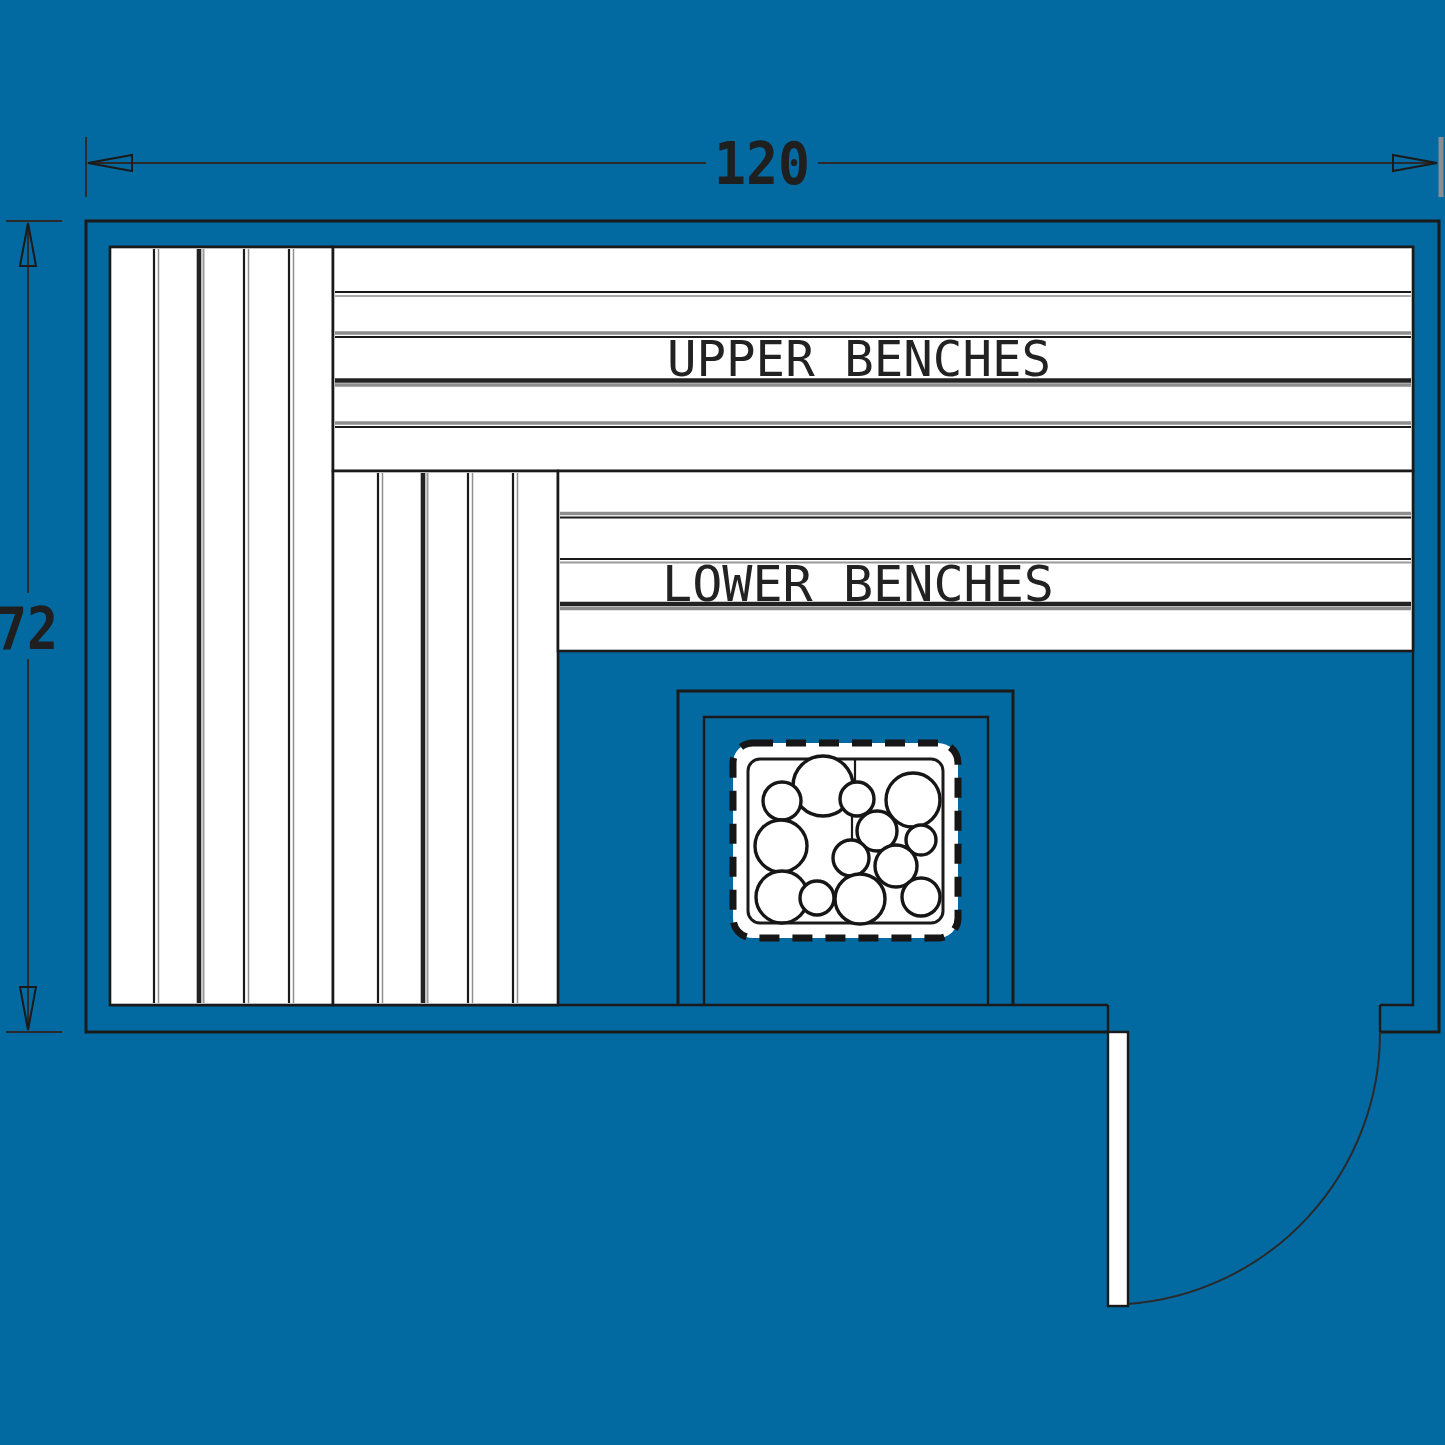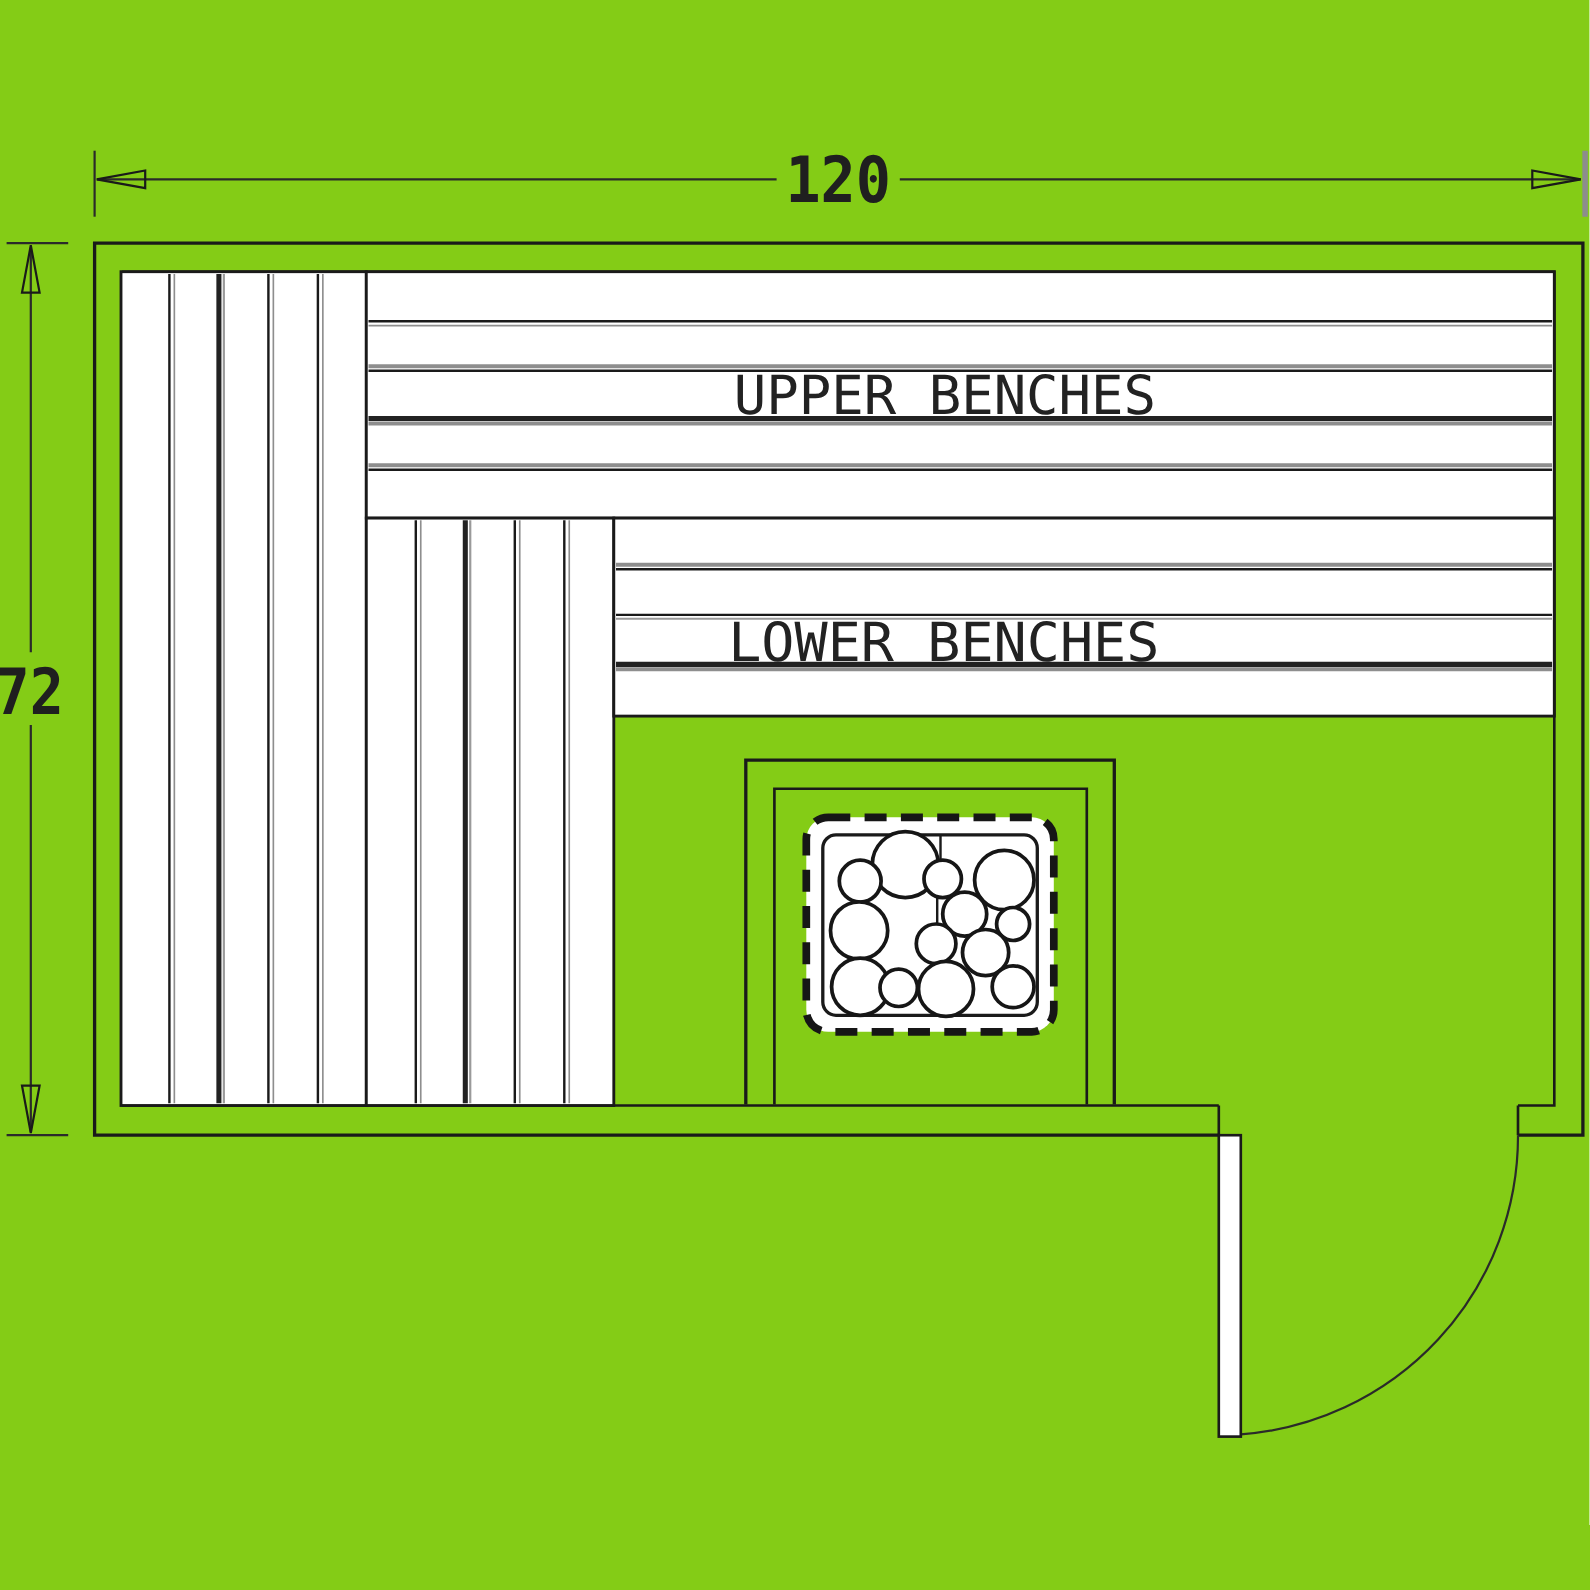--- a/index.html
+++ b/index.html
@@ -1,17 +1,17 @@
 <!DOCTYPE html>
 <html><head>
 <meta charset="utf-8">
 <style>
   html,body{margin:0;padding:0;background:#ffffff;}
   .canvas{
-    position:relative;width:1445px;height:1445px;background:#84cc16;
+    position:relative;width:1445px;height:1445px;background:#0369a1;
     overflow:hidden;font-family:"DejaVu Sans Mono","Liberation Mono",monospace;
   }
   svg{display:block}
   .ln   {stroke:#1a1a1a;stroke-width:2.2;fill:none;}
   .lnThin{stroke:#8e8e8e;stroke-width:1.5;fill:none;}
   .lnGray{stroke:#8e8e8e;stroke-width:3.6;fill:none;}
   .lnGray2{stroke:#9a9a9a;stroke-width:2;fill:none;}
   .lnThick{stroke:#222222;stroke-width:4.6;fill:none;}
   .wallOuter{stroke:#1a1a1a;stroke-width:3;fill:none;}
   .wallInner{stroke:#1a1a1a;stroke-width:2.4;fill:none;}

